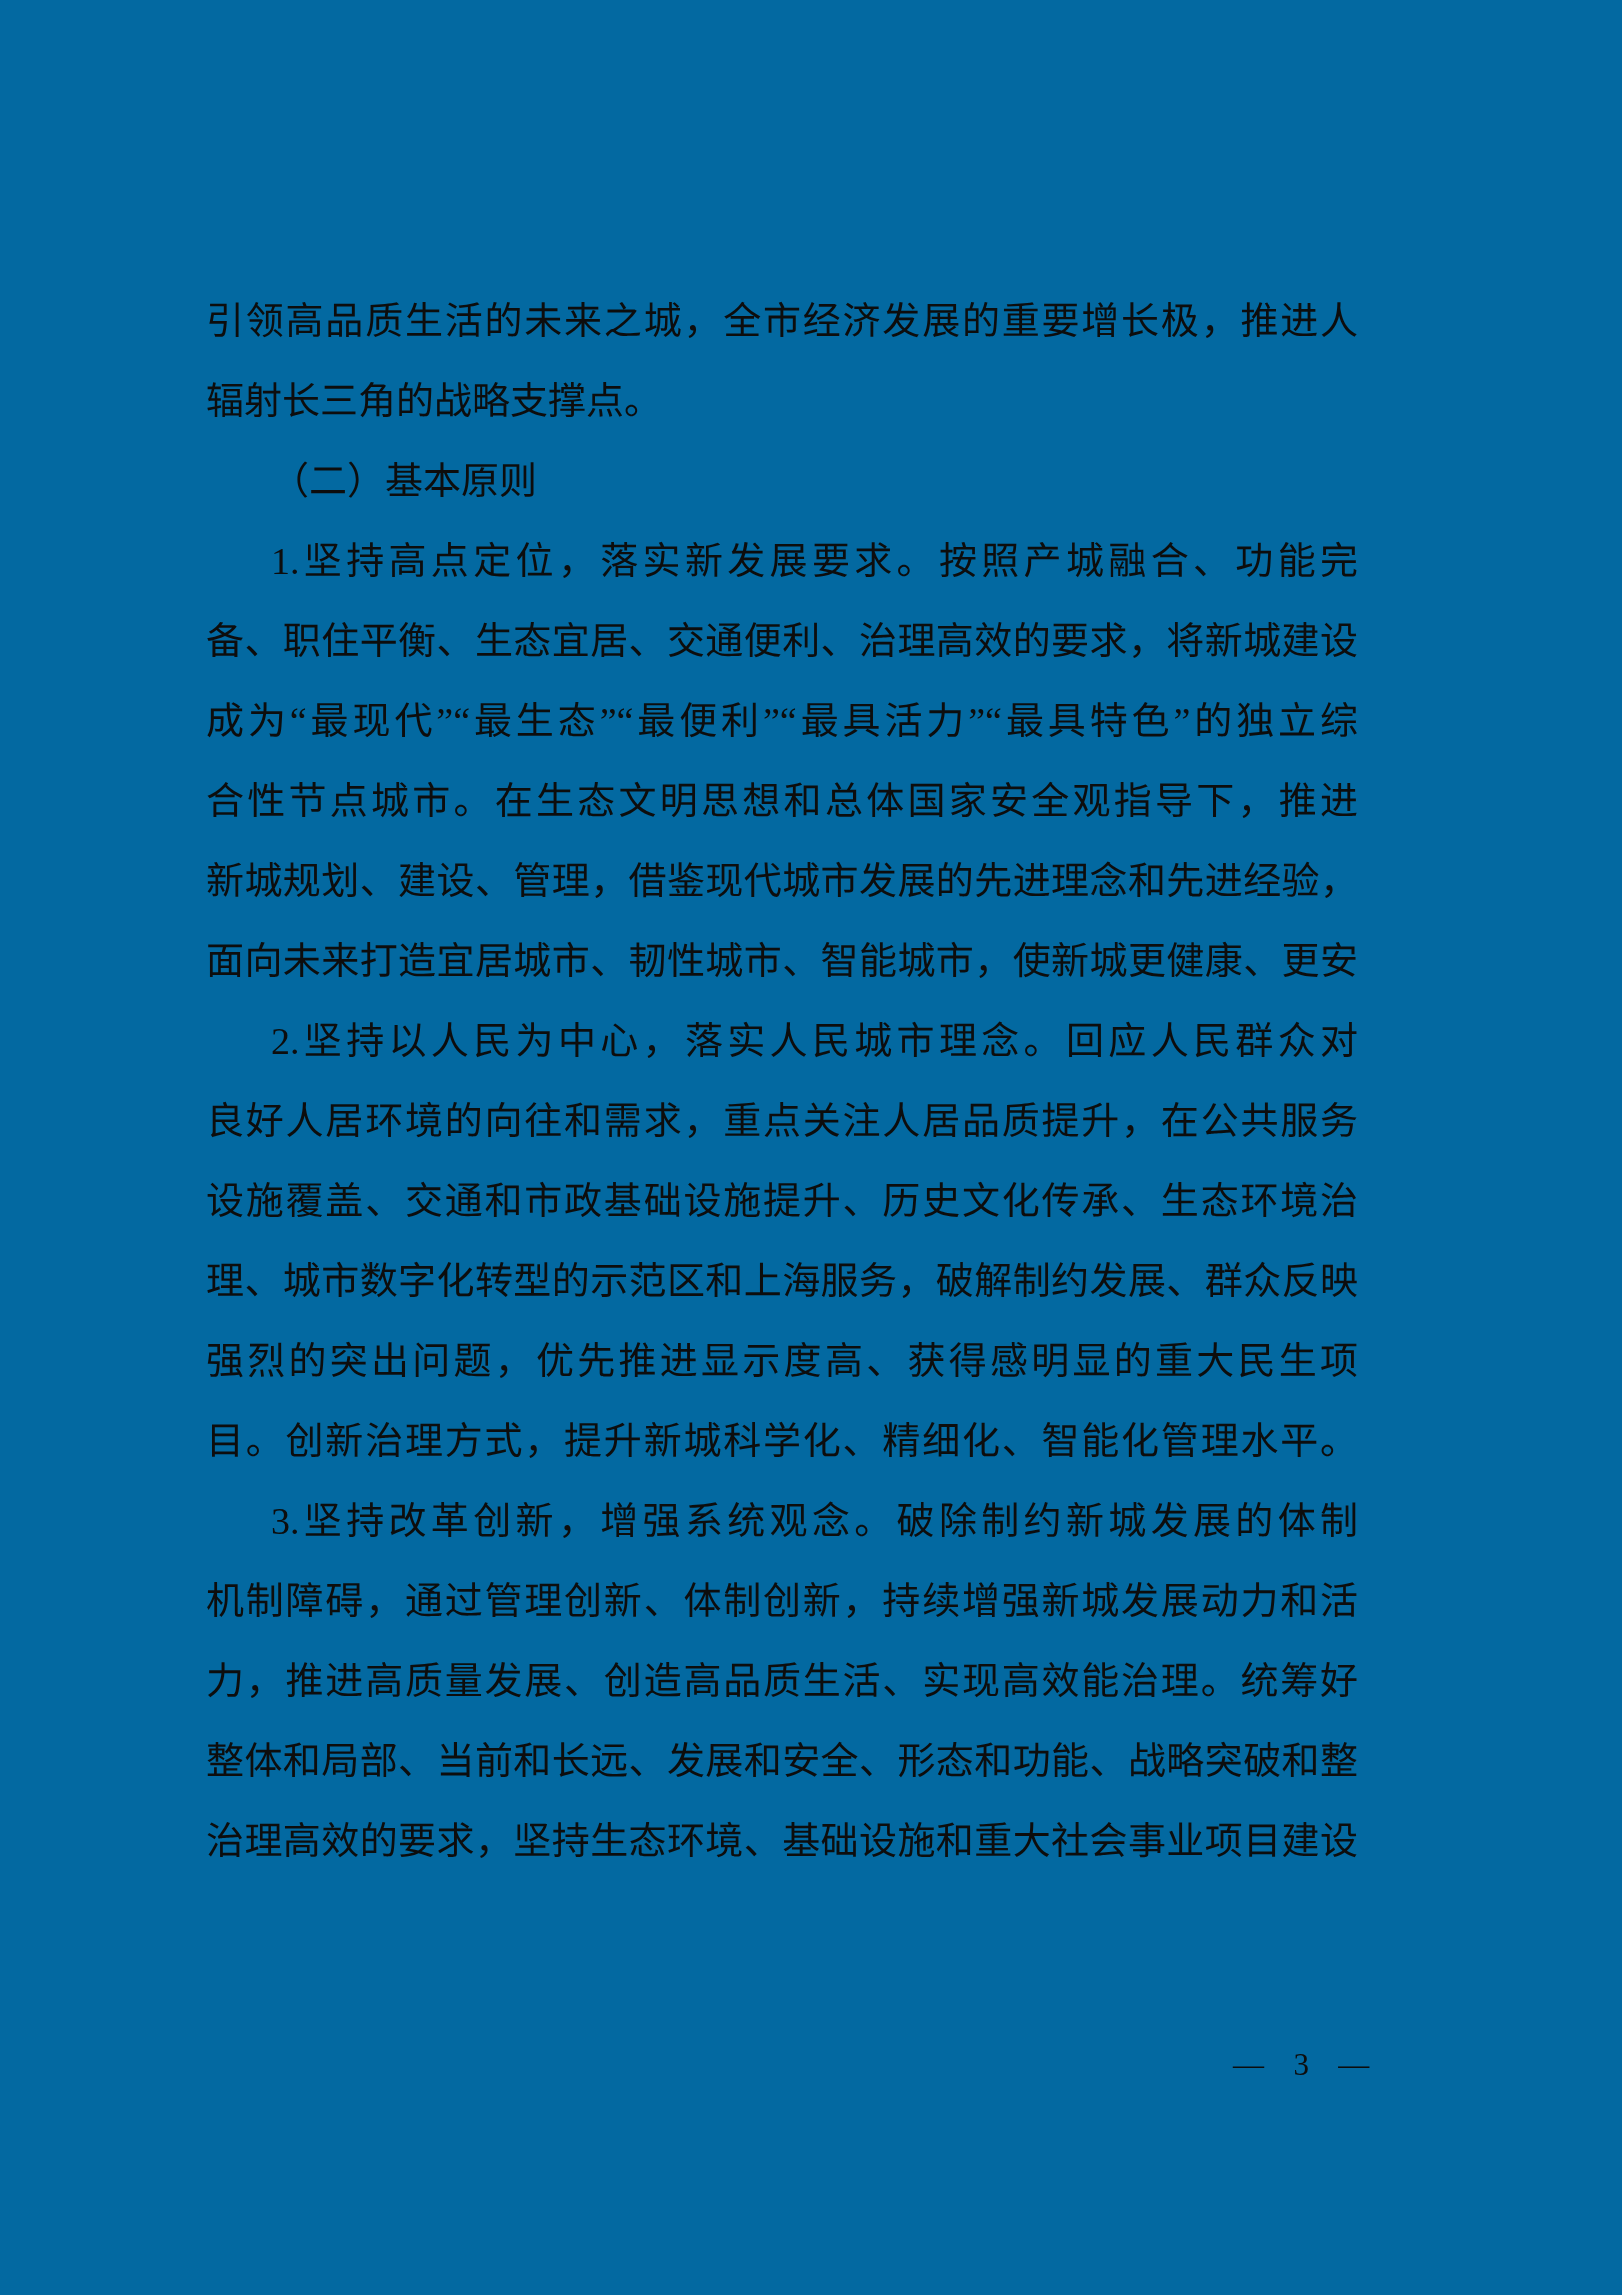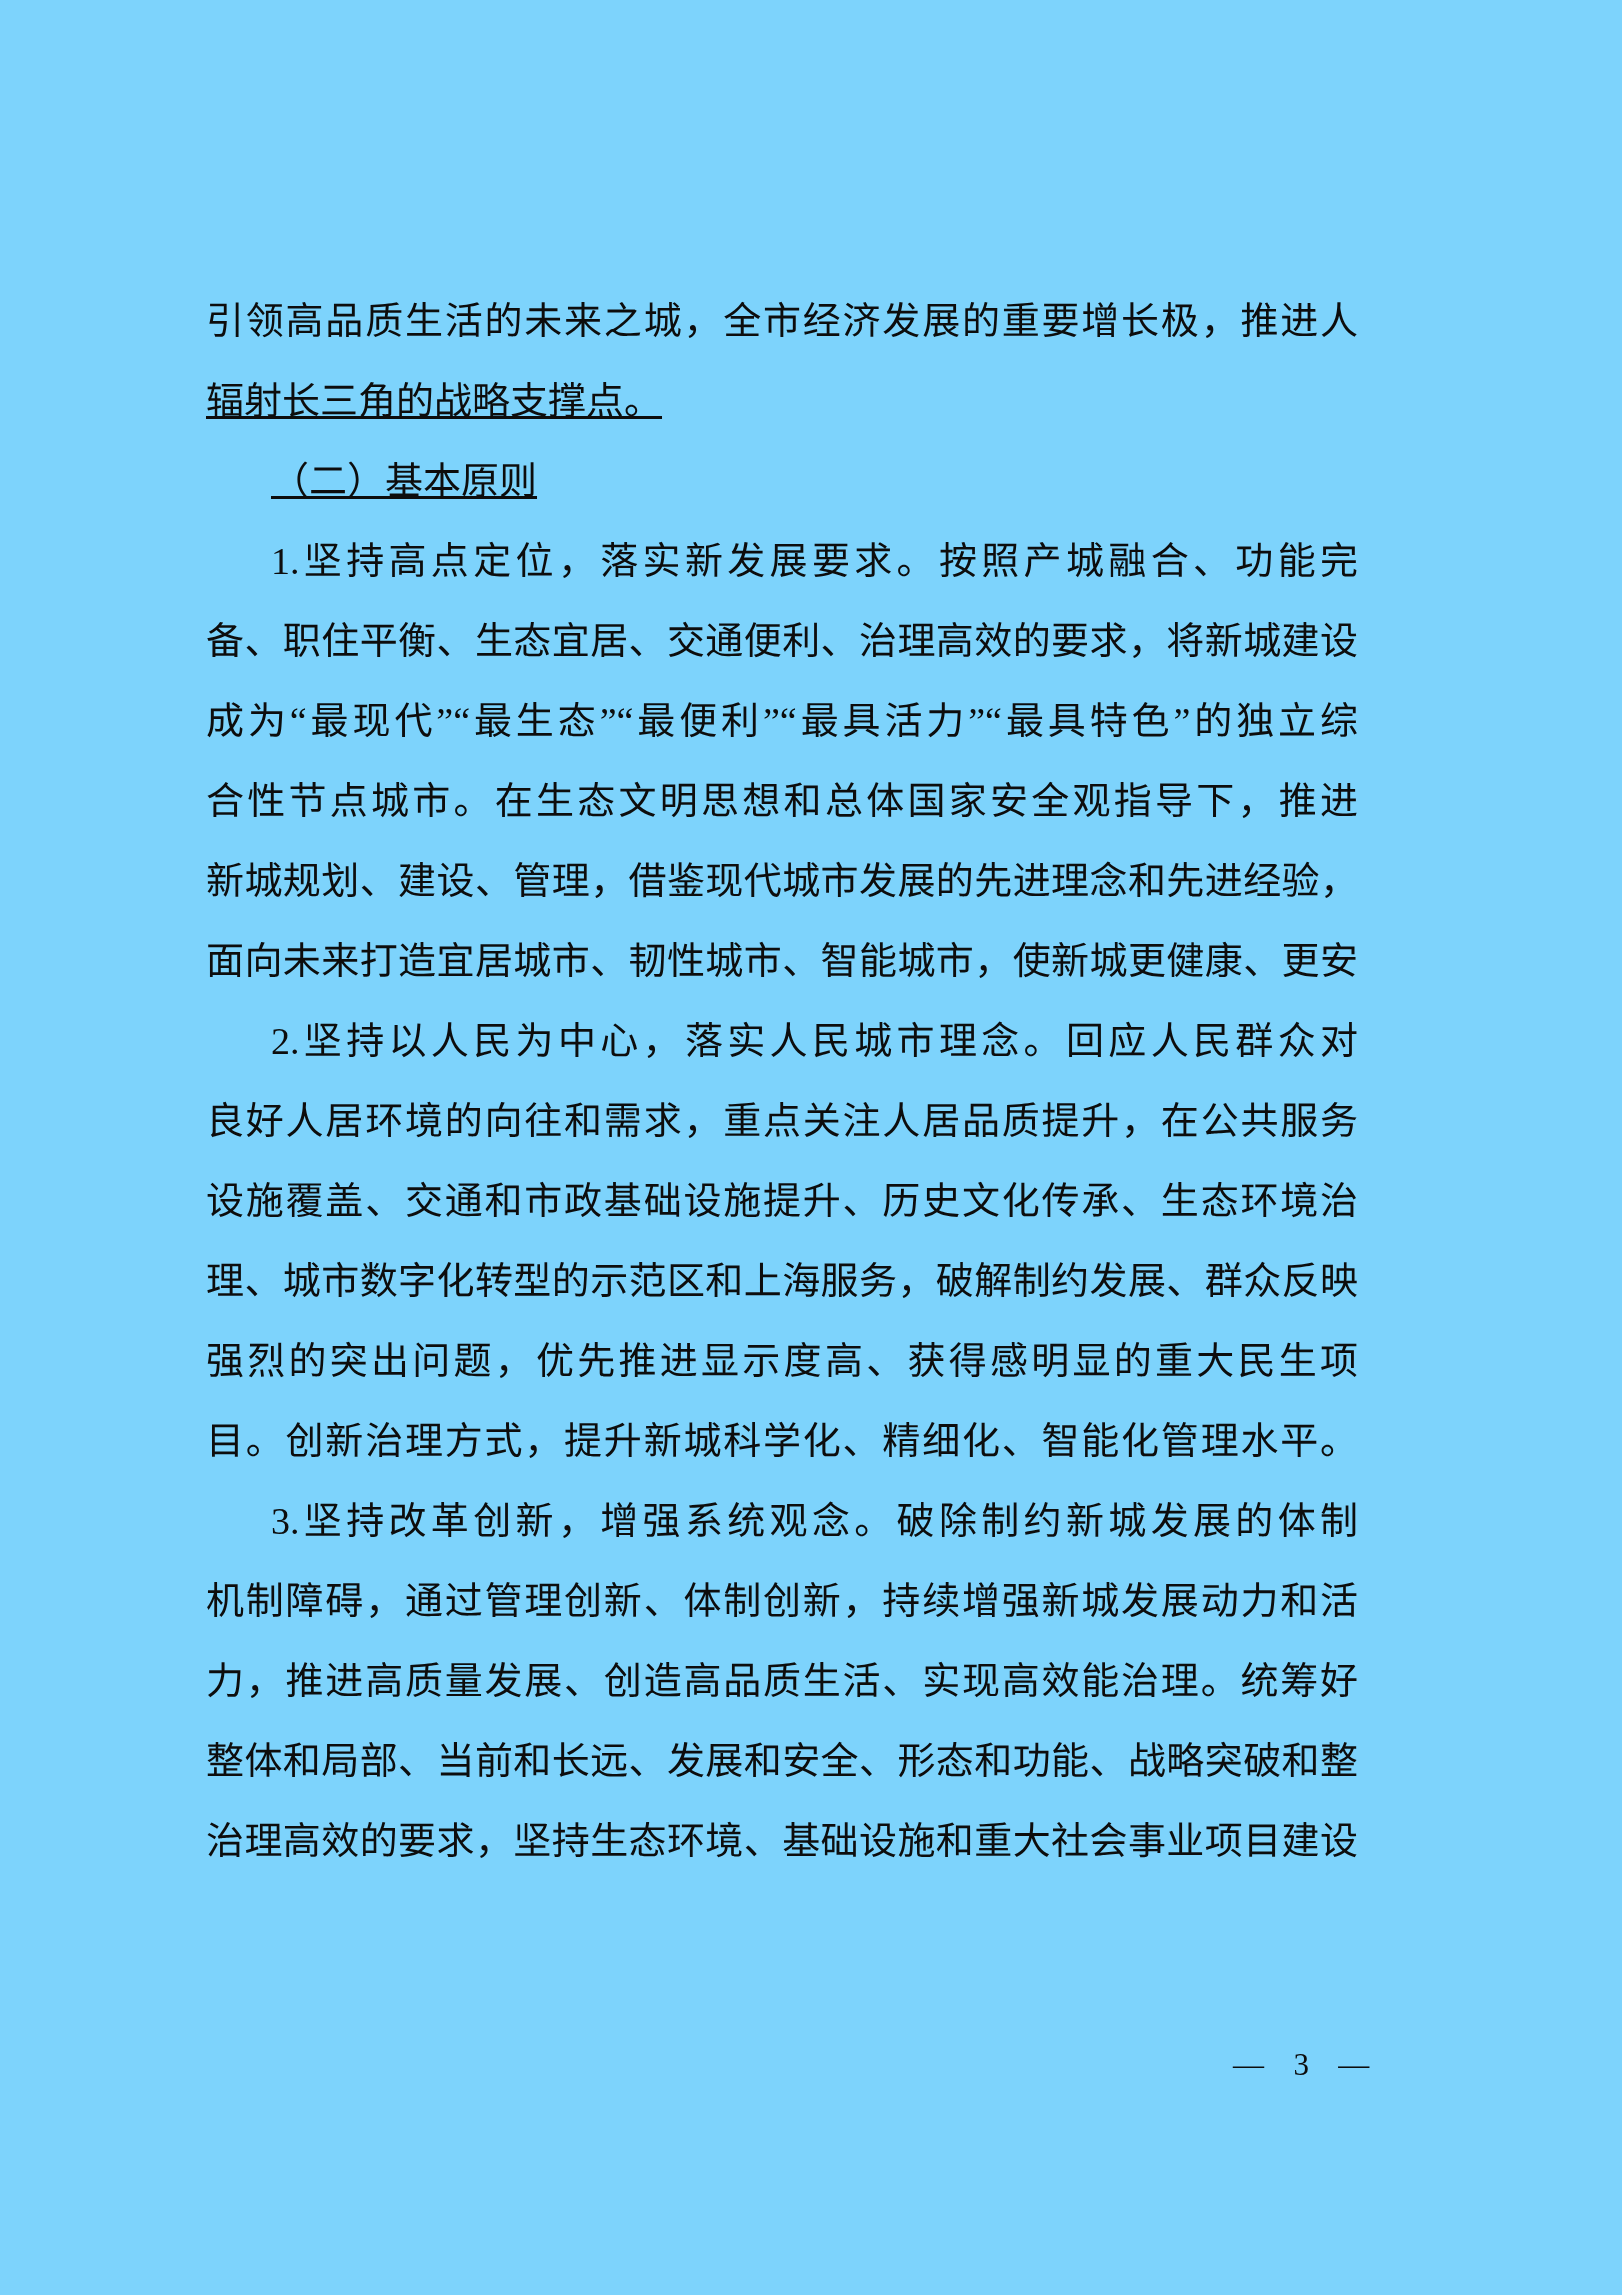--- a/index.html
+++ b/index.html
@@ -4,21 +4,21 @@
 <style>
   html, body {
     margin: 0;
     padding: 0;
     background: #ffffff;
   }
   .page {
     position: relative;
     width: 1622px;
     height: 2295px;
-    background: #7dd3fc;
+    background: #0369a1;
     overflow: hidden;
     font-family: "Liberation Serif", "DejaVu Serif", serif;
     color: #0d0d0d;
   }
   .text-block {
     position: absolute;
     left: 206px;
     top: 281px;
     width: 1152px;
   }
@@ -29,21 +29,20 @@
     letter-spacing: 0;
     font-kerning: none;
     text-align: justify;
     text-align-last: justify;
     white-space: normal;
     color: #0d0d0d;
   }
   .ln.short {
     text-align: left;
     text-align-last: left;
-    text-decoration: underline;
   }
   .ln.indent {
     padding-left: 65px;
     text-align: right;
   }
   .footer {
     position: absolute;
     left: 1233px;
     top: 2046px;
     height: 37px;

